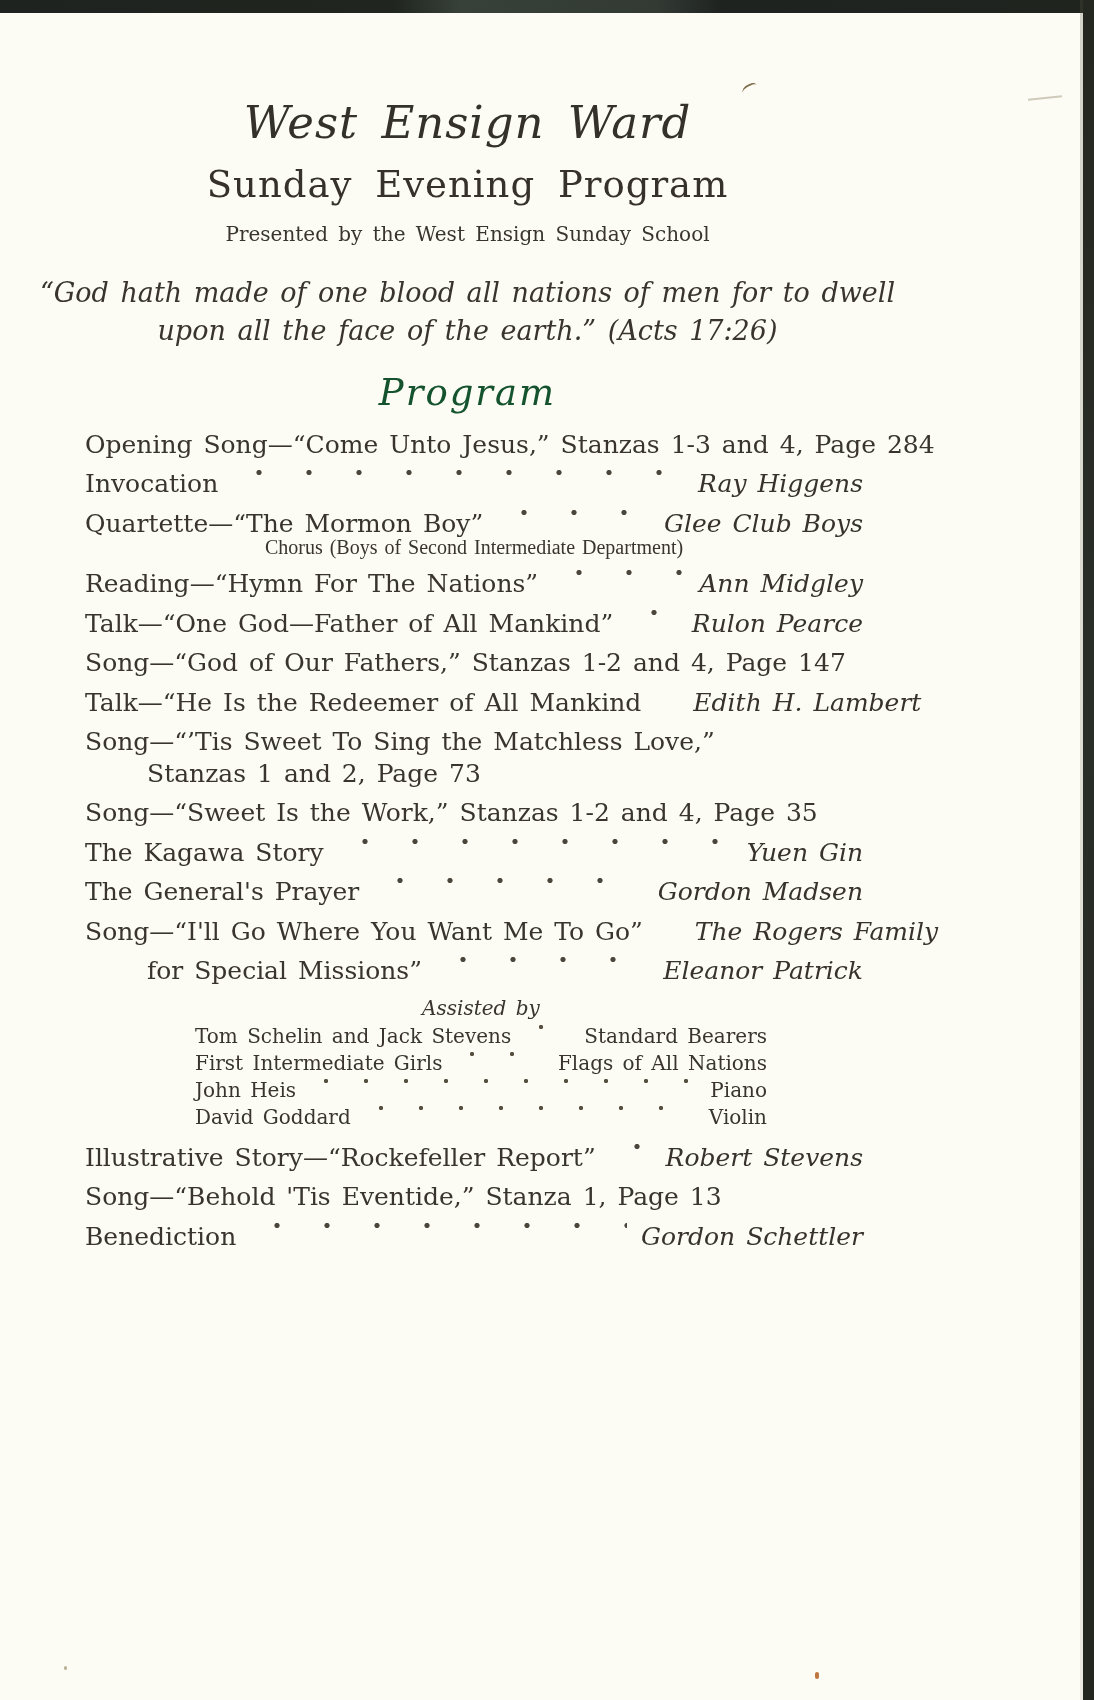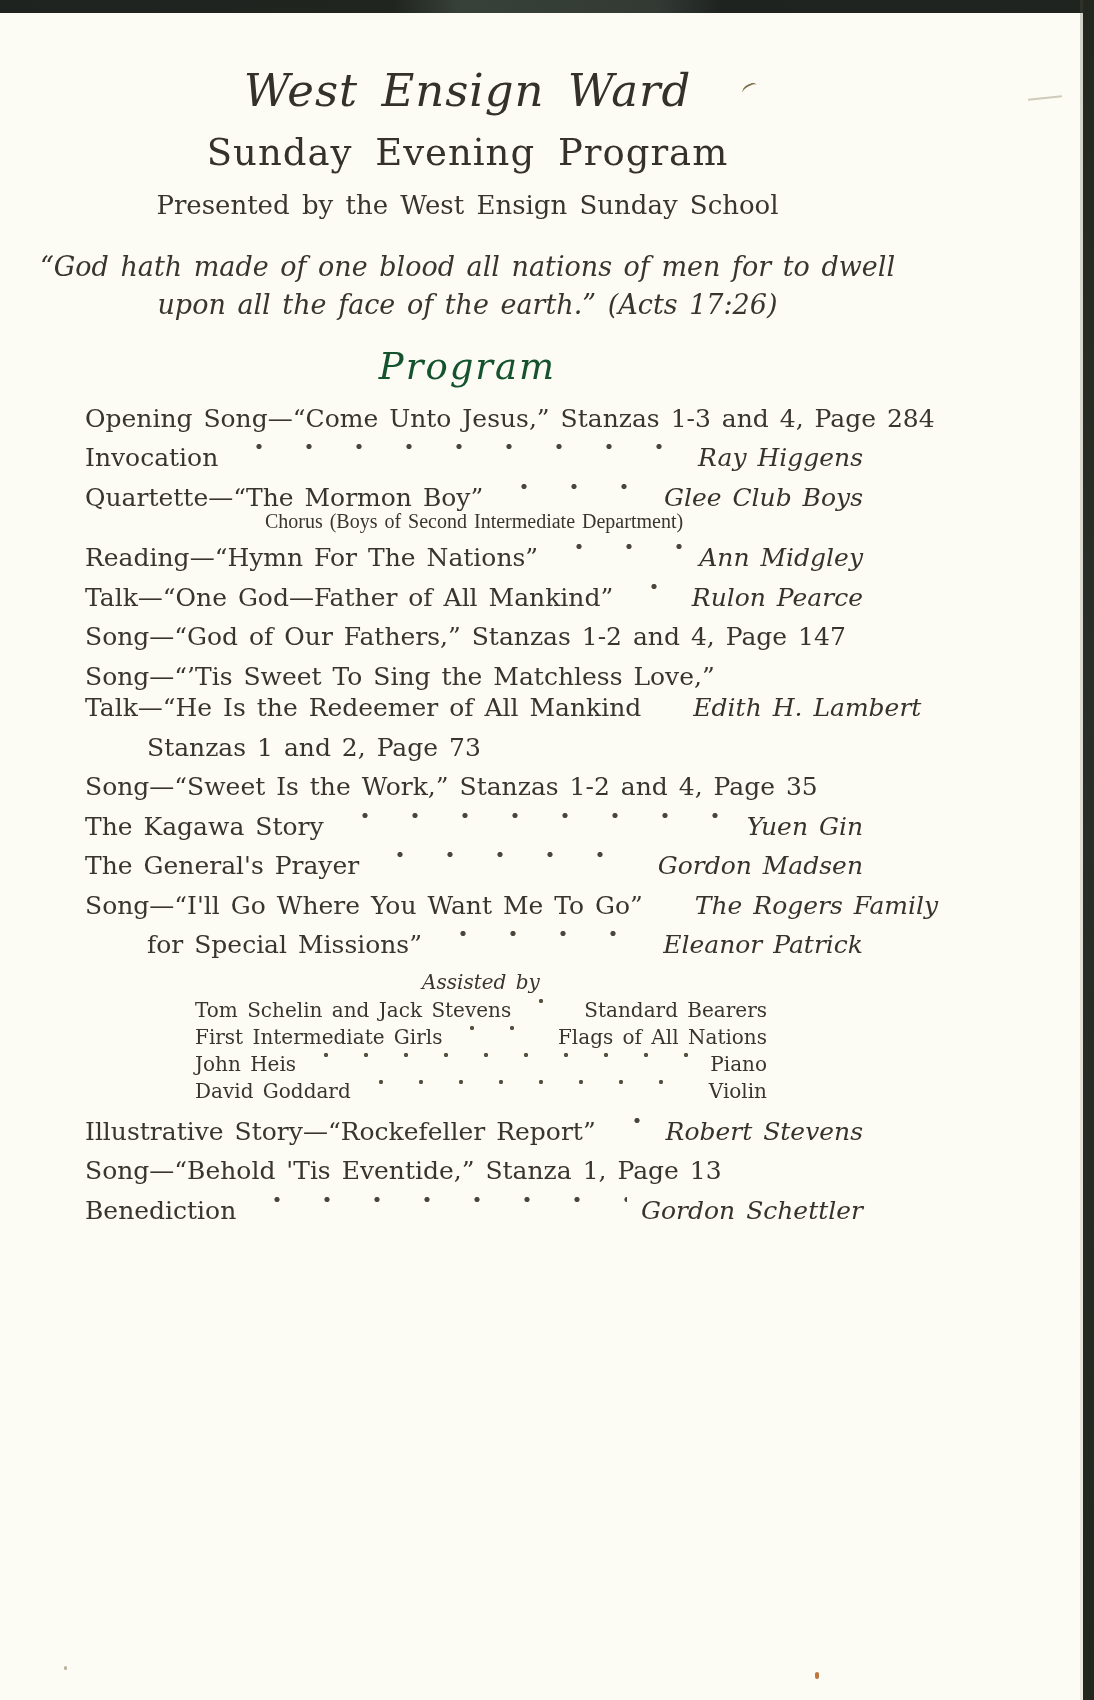--- a/index.html
+++ b/index.html
@@ -33,34 +33,34 @@
     border-top: 2px solid #7d6e4c; border-radius: 60% 40% 50% 50%;
     transform: rotate(-24deg);
   }
   .art-dash {
     left: 1028px; top: 97px; width: 34px; height: 0;
     border-top: 2px solid #cfcaba; transform: rotate(-6deg);
   }
   .art-speck { left: 815px; top: 1672px; width: 4px; height: 7px; background: #c0763f; border-radius: 2px; }
   .art-speck2 { left: 64px; top: 1666px; width: 3px; height: 4px; background: #b9b29a; border-radius: 2px; }
 
-  .content { width: 935px; padding-top: 64px; }
+  .content { width: 935px; padding-top: 96px; }
 
   .page-title {
     text-align: center; font-style: italic; font-weight: normal;
     font-size: 45px; letter-spacing: 1px; word-spacing: 8px;
     margin: 0 0 0 0; color: #34302a;
   }
   .page-subtitle {
     text-align: center; font-weight: normal;
     font-size: 37px; word-spacing: 10px; letter-spacing: 1px;
     margin: 14px 0 0 0; color: #36322b;
   }
   .presented-by {
-    text-align: center; font-size: 26px; word-spacing: 4px;
+    text-align: center; font-size: 20px; word-spacing: 4px;
     margin: 16px 0 0 0;
   }
   .event-date {
     text-align: center; font-size: 34px; word-spacing: 10px; letter-spacing: 1px;
     margin: 12px 0 0 0;
   }
   .scripture {
     text-align: center; font-style: italic; font-size: 27px;
     line-height: 1.42; word-spacing: 3px;
     margin: 28px 0 0 0;
@@ -154,28 +154,28 @@
       <div class="row row-flex">
         <span class="label">Talk—“One God—Father of All Mankind”</span>
         <span class="leader"></span>
         <span class="name">Rulon Pearce</span>
       </div>
 
       <div class="row">
         <span class="label">Song—“God of Our Fathers,” Stanzas 1-2 and 4, Page 147</span>
       </div>
 
+      <div class="row row-flex">
+        <span class="label">Talk—“He Is the Redeemer of All Mankind</span>
+        <span class="leader"></span>
+        <span class="name">Edith H. Lambert</span>
+      </div>
+
       <div class="row tight">
         <span class="label">Song—“’Tis Sweet To Sing the Matchless Love,”</span>
-      </div>
-
-      <div class="row row-flex">
-        <span class="label">Talk—“He Is the Redeemer of All Mankind</span>
-        <span class="leader"></span>
-        <span class="name">Edith H. Lambert</span>
       </div>
       <div class="row">
         <span class="cont">Stanzas 1 and 2, Page 73</span>
       </div>
 
 
       <div class="row">
         <span class="label">Song—“Sweet Is the Work,” Stanzas 1-2 and 4, Page 35</span>
       </div>
 

